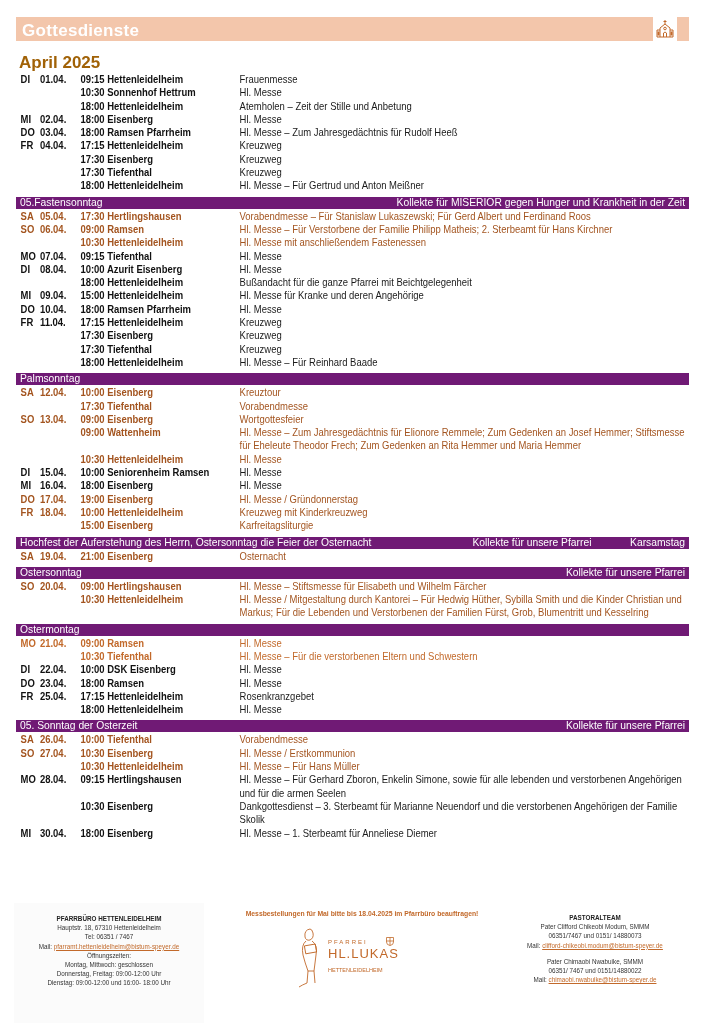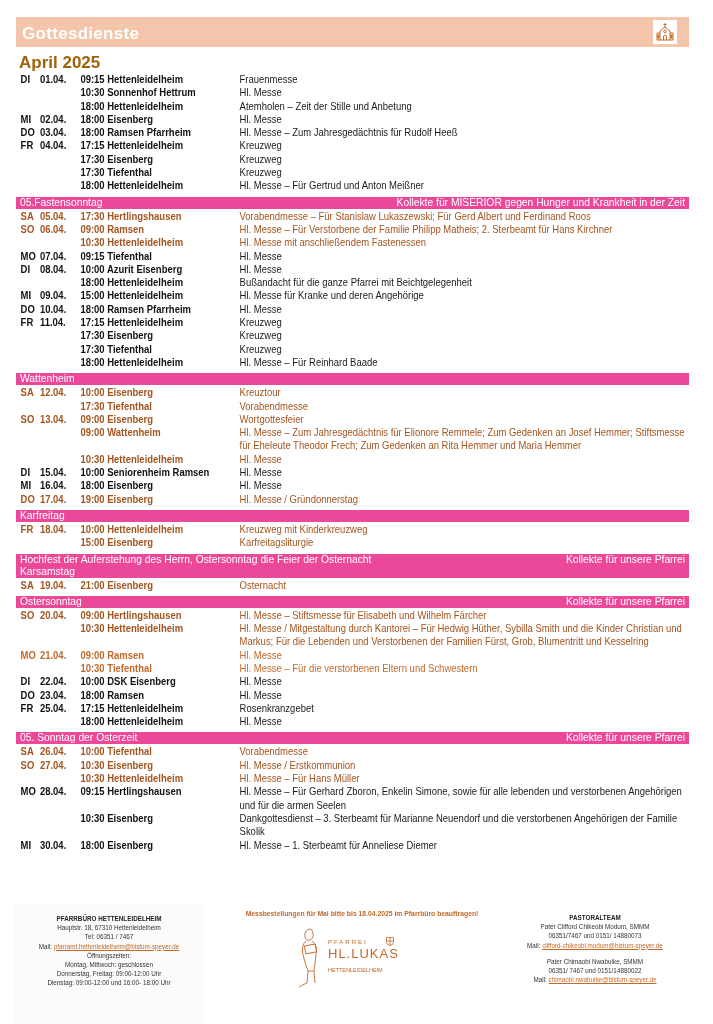--- a/index.html
+++ b/index.html
@@ -1,21 +1,21 @@
 <!DOCTYPE html>
 <html><head>
 <meta charset="utf-8">
 <style>
   * { box-sizing: border-box; margin: 0; padding: 0; }
   html, body { width: 713px; height: 1024px; background: #ffffff; overflow: hidden; }
   body { font-family: "Liberation Sans Narrow", "Liberation Sans", sans-serif; color: #111; position: relative; }
 
   .page-header {
-    position: absolute; left: 16px; top: 17px; width: 673px; height: 30px;
-    background: #f3c6ab; display: flex; align-items: center; justify-content: space-between;
+    position: absolute; left: 16px; top: 17px; width: 673px; height: 24px;
+    background: #f3c6ab; display: flex; align-items: flex-end; justify-content: space-between;
     padding: 0 6px 0 6px;
   }
   .page-header .title {
     font-family: "Liberation Sans", sans-serif; font-weight: bold; font-size: 17px;
     color: #ffffff; letter-spacing: 0.3px; margin-top: 4px;
   }
   .church-icon { width: 24px; height: 24px; background: #fff; display: flex; align-items: center; justify-content: center; margin-right: 6px;}
 
   .month {
     position: absolute; left: 19px; top: 53px;
@@ -29,26 +29,26 @@
   .row .date { width: 45px; font-weight: bold; padding-left: 3px; }
   .row .place { width: 155px; font-weight: bold; padding-left: 2px; }
   .row .desc { flex: 1; padding-left: 20px; padding-right: 4px; }
   .row.c-brown { color: #a3541f; }
   .row.c-orange { color: #c2692a; }
   .row.c-black { color: #111; }
   .row.c-black .desc { color: #1a1a1a; }
   .row.c-brown .desc, .row.c-orange .desc { font-weight: normal; }
 
   .section-bar {
-    background: #ec4899; color: #ffffff; font-size: 10.3px; line-height: 12px;
+    background: #701a75; color: #ffffff; font-size: 10.3px; line-height: 12px;
     display: flex; justify-content: space-between; padding: 0 4px;
     margin-top: 4px; margin-bottom: 1px;
   }
   .section-bar .kollekte { width: 320px; text-align: right; }
-  .section-bar.stack { flex-direction: column; }
+  .section-bar.stack { }
   .section-bar.stack .line1 { display: flex; justify-content: space-between; }
 
   .footer {
     position: absolute; left: 0; top: 903px; width: 713px; height: 121px;
   }
   .office {
     position: absolute; left: 14px; top: 0; width: 190px; text-align: center;
     font-family: "Liberation Sans", sans-serif; font-size: 6.3px; line-height: 9.2px; color: #333;
     background: #fbfbfb; padding-top: 11px; height: 120px;
   }
@@ -218,21 +218,21 @@
       <span class="place">17:30 Tiefenthal</span>
       <span class="desc">Kreuzweg</span>
     </div>
     <div class="row c-black">
       <span class="day"></span>
       <span class="date"></span>
       <span class="place">18:00 Hettenleidelheim</span>
       <span class="desc">Hl. Messe – Für Reinhard Baade</span>
     </div>
     <div class="section-bar">
-      <span>Wattenheim</span>
+      <span>Palmsonntag</span>
     </div>
     <div class="row c-brown">
       <span class="day">SA</span>
       <span class="date">12.04.</span>
       <span class="place">10:00 Eisenberg</span>
       <span class="desc">Kreuztour</span>
     </div>
     <div class="row c-brown">
       <span class="day"></span>
       <span class="date"></span>
@@ -267,24 +267,20 @@
       <span class="day">MI</span>
       <span class="date">16.04.</span>
       <span class="place">18:00 Eisenberg</span>
       <span class="desc">Hl. Messe</span>
     </div>
     <div class="row c-brown">
       <span class="day">DO</span>
       <span class="date">17.04.</span>
       <span class="place">19:00 Eisenberg</span>
       <span class="desc">Hl. Messe / Gründonnerstag</span>
-    </div>
-    <div class="section-bar">
-      <span>Karfreitag</span>
-      <span class="kollekte"></span>
     </div>
     <div class="row c-brown">
       <span class="day">FR</span>
       <span class="date">18.04.</span>
       <span class="place">10:00 Hettenleidelheim</span>
       <span class="desc">Kreuzweg mit Kinderkreuzweg</span>
     </div>
     <div class="row c-brown">
       <span class="day"></span>
       <span class="date"></span>
@@ -312,20 +308,24 @@
       <span class="day">SO</span>
       <span class="date">20.04.</span>
       <span class="place">09:00 Hertlingshausen</span>
       <span class="desc">Hl. Messe – Stiftsmesse für Elisabeth und Wilhelm Färcher</span>
     </div>
     <div class="row c-brown">
       <span class="day"></span>
       <span class="date"></span>
       <span class="place">10:30 Hettenleidelheim</span>
       <span class="desc">Hl. Messe / Mitgestaltung durch Kantorei – Für Hedwig Hüther, Sybilla Smith und die Kinder Christian und Markus; Für die Lebenden und Verstorbenen der Familien Fürst, Grob, Blumentritt und Kesselring</span>
+    </div>
+    <div class="section-bar">
+      <span>Ostermontag</span>
+      <span class="kollekte"></span>
     </div>
     <div class="row c-orange">
       <span class="day">MO</span>
       <span class="date">21.04.</span>
       <span class="place">09:00 Ramsen</span>
       <span class="desc">Hl. Messe</span>
     </div>
     <div class="row c-orange">
       <span class="day"></span>
       <span class="date"></span>

